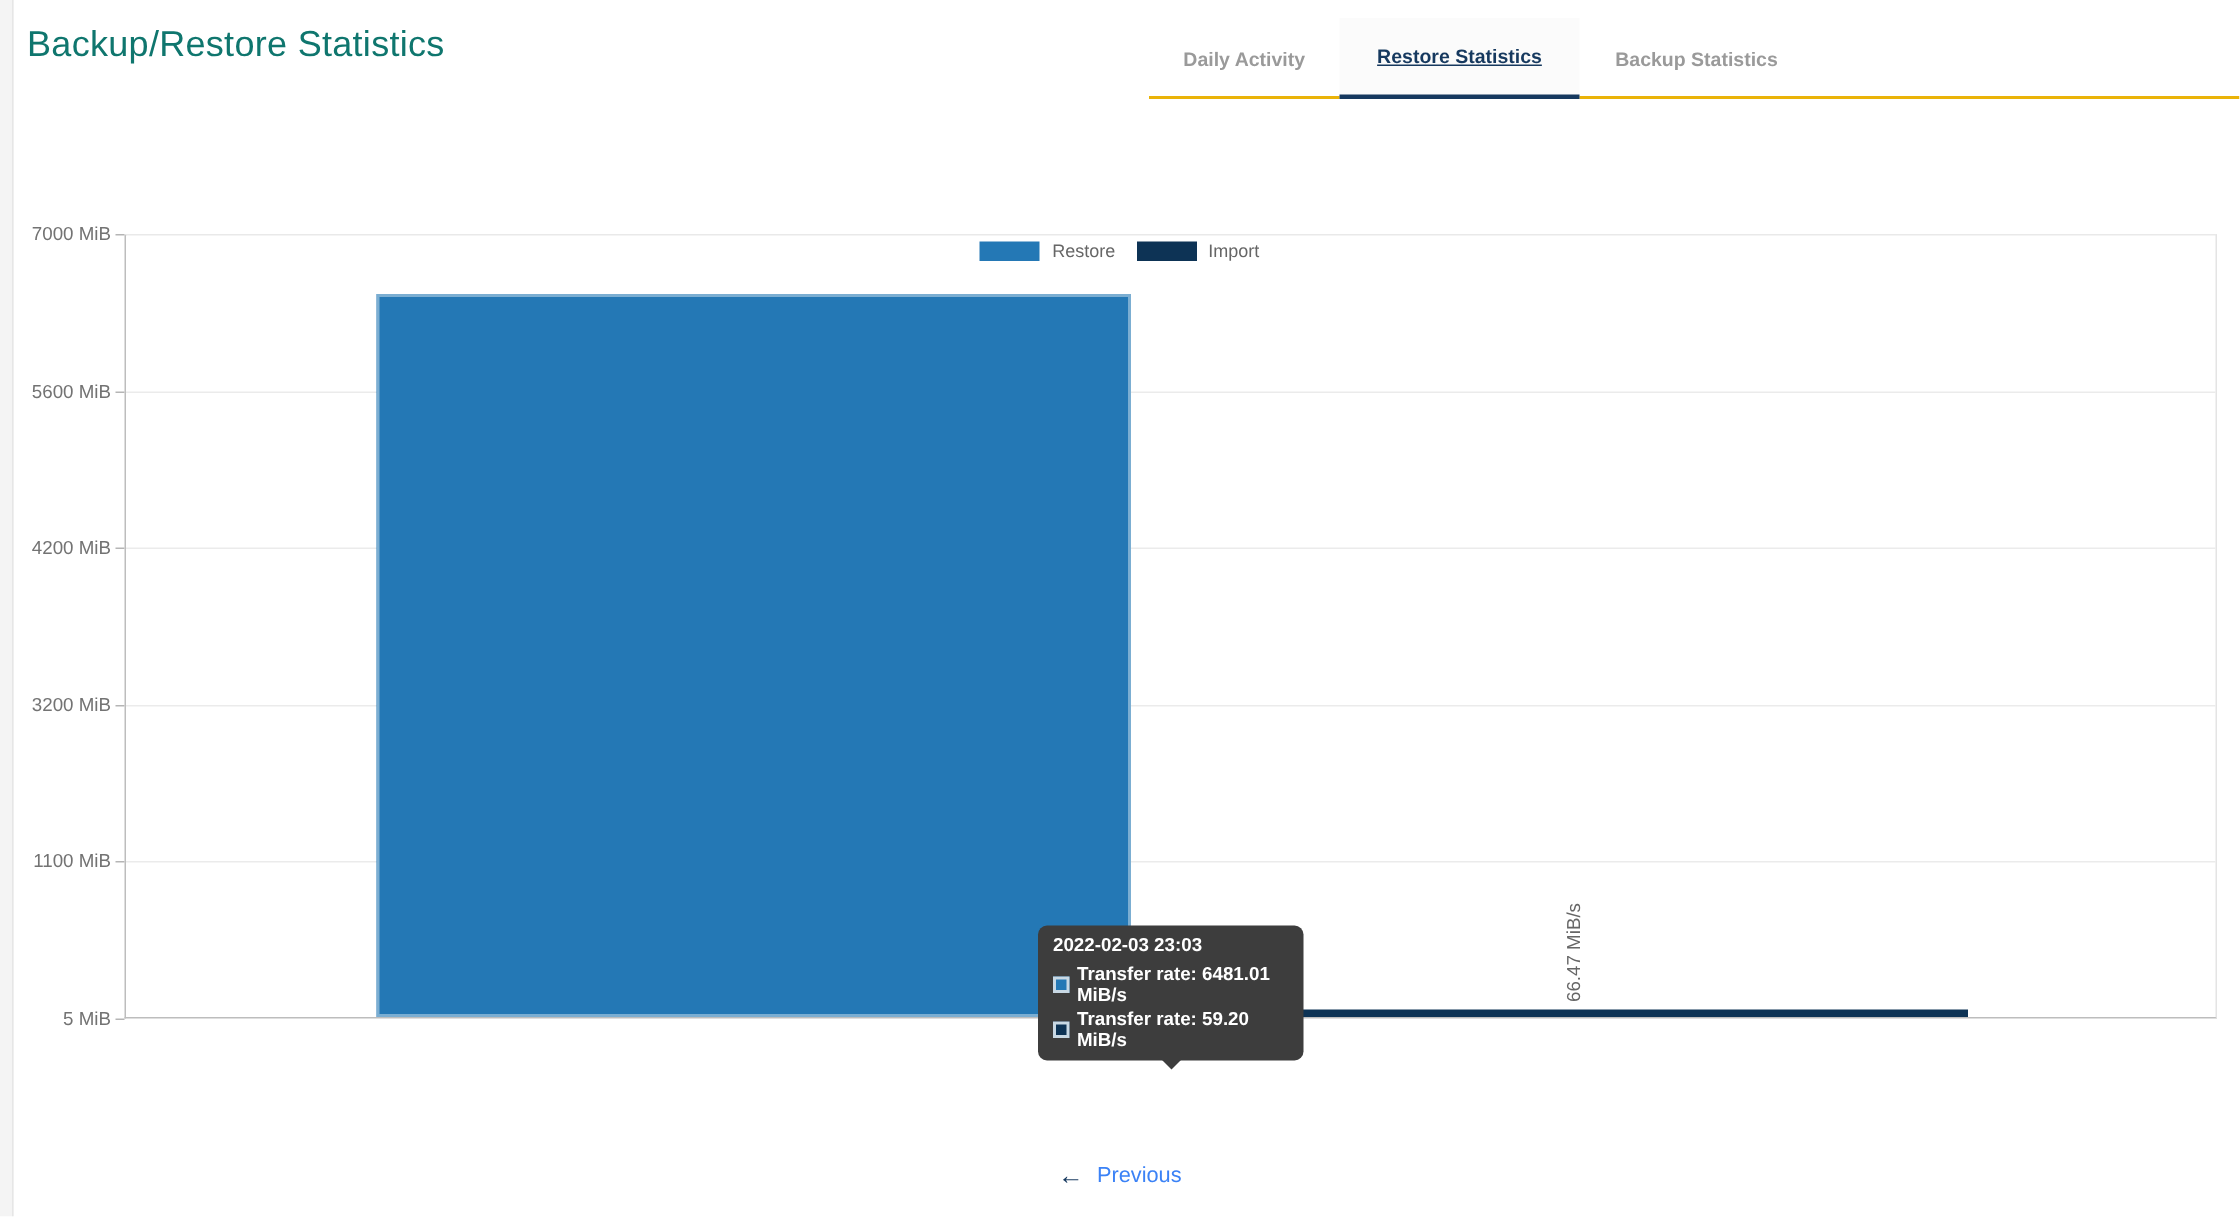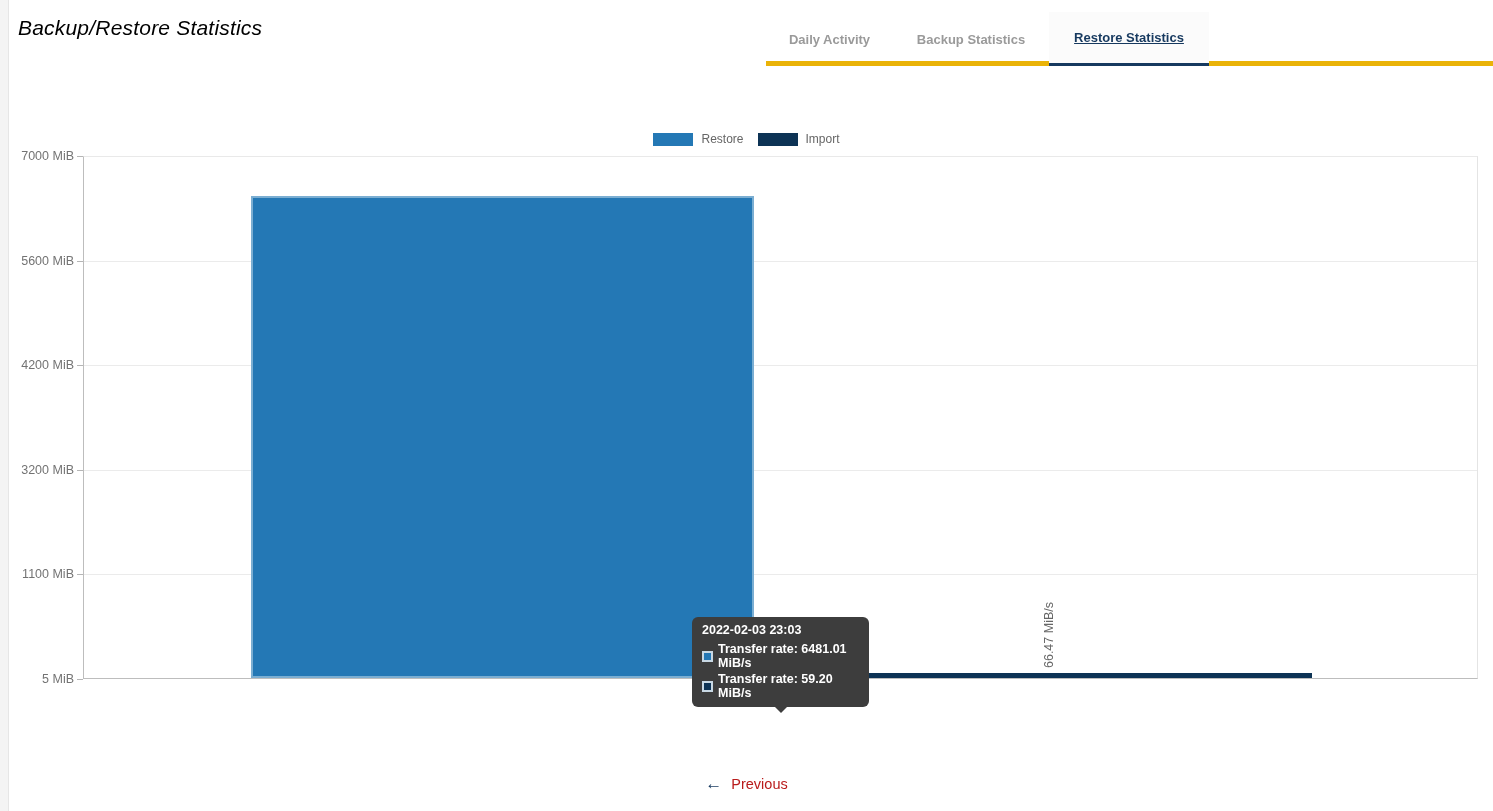--- a/index.html
+++ b/index.html
@@ -7,45 +7,45 @@
   body {
     font-family:"Liberation Sans","DejaVu Sans",sans-serif;
     width:1493px; height:811px; position:relative; overflow:hidden; color:#444;
   }
   .page-edge {
     position:absolute; left:0; top:0; width:9px; height:811px;
     background:#f4f4f4; border-right:1px solid #e6e6e6;
   }
   .page-title {
     position:absolute; left:18px; top:16px;
-    font-size:21px; font-weight:400; color:#000000; letter-spacing:.2px;font-style:italic;
+    font-size:24px; font-weight:400; color:#0f766e; letter-spacing:.2px;
   }
   
   .tabstrip {
     position:absolute; left:766px; right:0; top:12px; height:54px;
-    display:flex; border-bottom:5px solid #eab308;
+    display:flex; border-bottom:2px solid #eab308;
   }
   .tab {
     display:flex; align-items:center; justify-content:center;
     font-size:13px; font-weight:bold; color:#9a9a9a; cursor:pointer;
     height:54px;
   }
   .tab-0 { width:127px; }
   .tab-1 { width:156px; }
   .tab-2 { width:160px; }
   .tab.active {
     color:#16395f; background:#fbfbfb;
     border-bottom:3px solid #16395f; text-decoration:underline;
   }
   
   .legend {
     position:absolute; left:0; top:132px; width:100%;
     display:flex; justify-content:center; align-items:center; gap:14px;
   }
-  .legend-item { display:flex; align-items:center; gap:8px; cursor:pointer; }
+  .legend-item { display:flex; align-items:center; gap:8px; cursor:pointer;margin-top:28px; }
   .legend-swatch { width:40px; height:13px; }
   .legend-label { font-size:12px; color:#666; }
   
   .plot {
     position:absolute; left:83px; top:156px; width:1395px; height:523px;
     border-top:1px solid #e9e9e9; border-right:1px solid #e4e4e4;
     border-left:1px solid #bdbdbd; border-bottom:1px solid #bdbdbd;
   }
   .gridline { position:absolute; left:0; width:100%; height:1px; background:#ebebeb; }
   .yaxis { position:absolute; left:0; top:156px; width:83px; height:523px;padding-left:36px; }
@@ -86,33 +86,33 @@
   }
   
   .pager {
     position:absolute; left:0; top:775px; width:100%;
     display:flex; justify-content:center;
   }
   .pager-prev {
     display:flex; align-items:center; gap:9px; cursor:pointer; text-decoration:none;
   }
   .pager-arrow { color:#16395f; font-size:17px; font-weight:bold; line-height:1; }
-  .pager-text { color:#b91c1c; font-size:14.5px; }
+  .pager-text { color:#3b82f6; font-size:14.5px; }
 </style>
 </head>
 <body>
 
 <div class="page-edge"></div>
 
 <h1 class="page-title">Backup/Restore Statistics</h1>
 
 <div class="tabstrip">
   <div class="tab tab-0">Daily Activity</div>
+  <div class="tab tab-2 active">Restore Statistics</div>
   <div class="tab tab-1">Backup Statistics</div>
-  <div class="tab tab-2 active">Restore Statistics</div>
 </div>
 
 <div class="legend">
   <div class="legend-item">
     <span class="legend-swatch" style="background: rgb(36, 120, 181);"></span>
     <span class="legend-label">Restore</span>
   </div>
   <div class="legend-item">
     <span class="legend-swatch" style="background: rgb(13, 51, 85);"></span>
     <span class="legend-label">Import</span>

